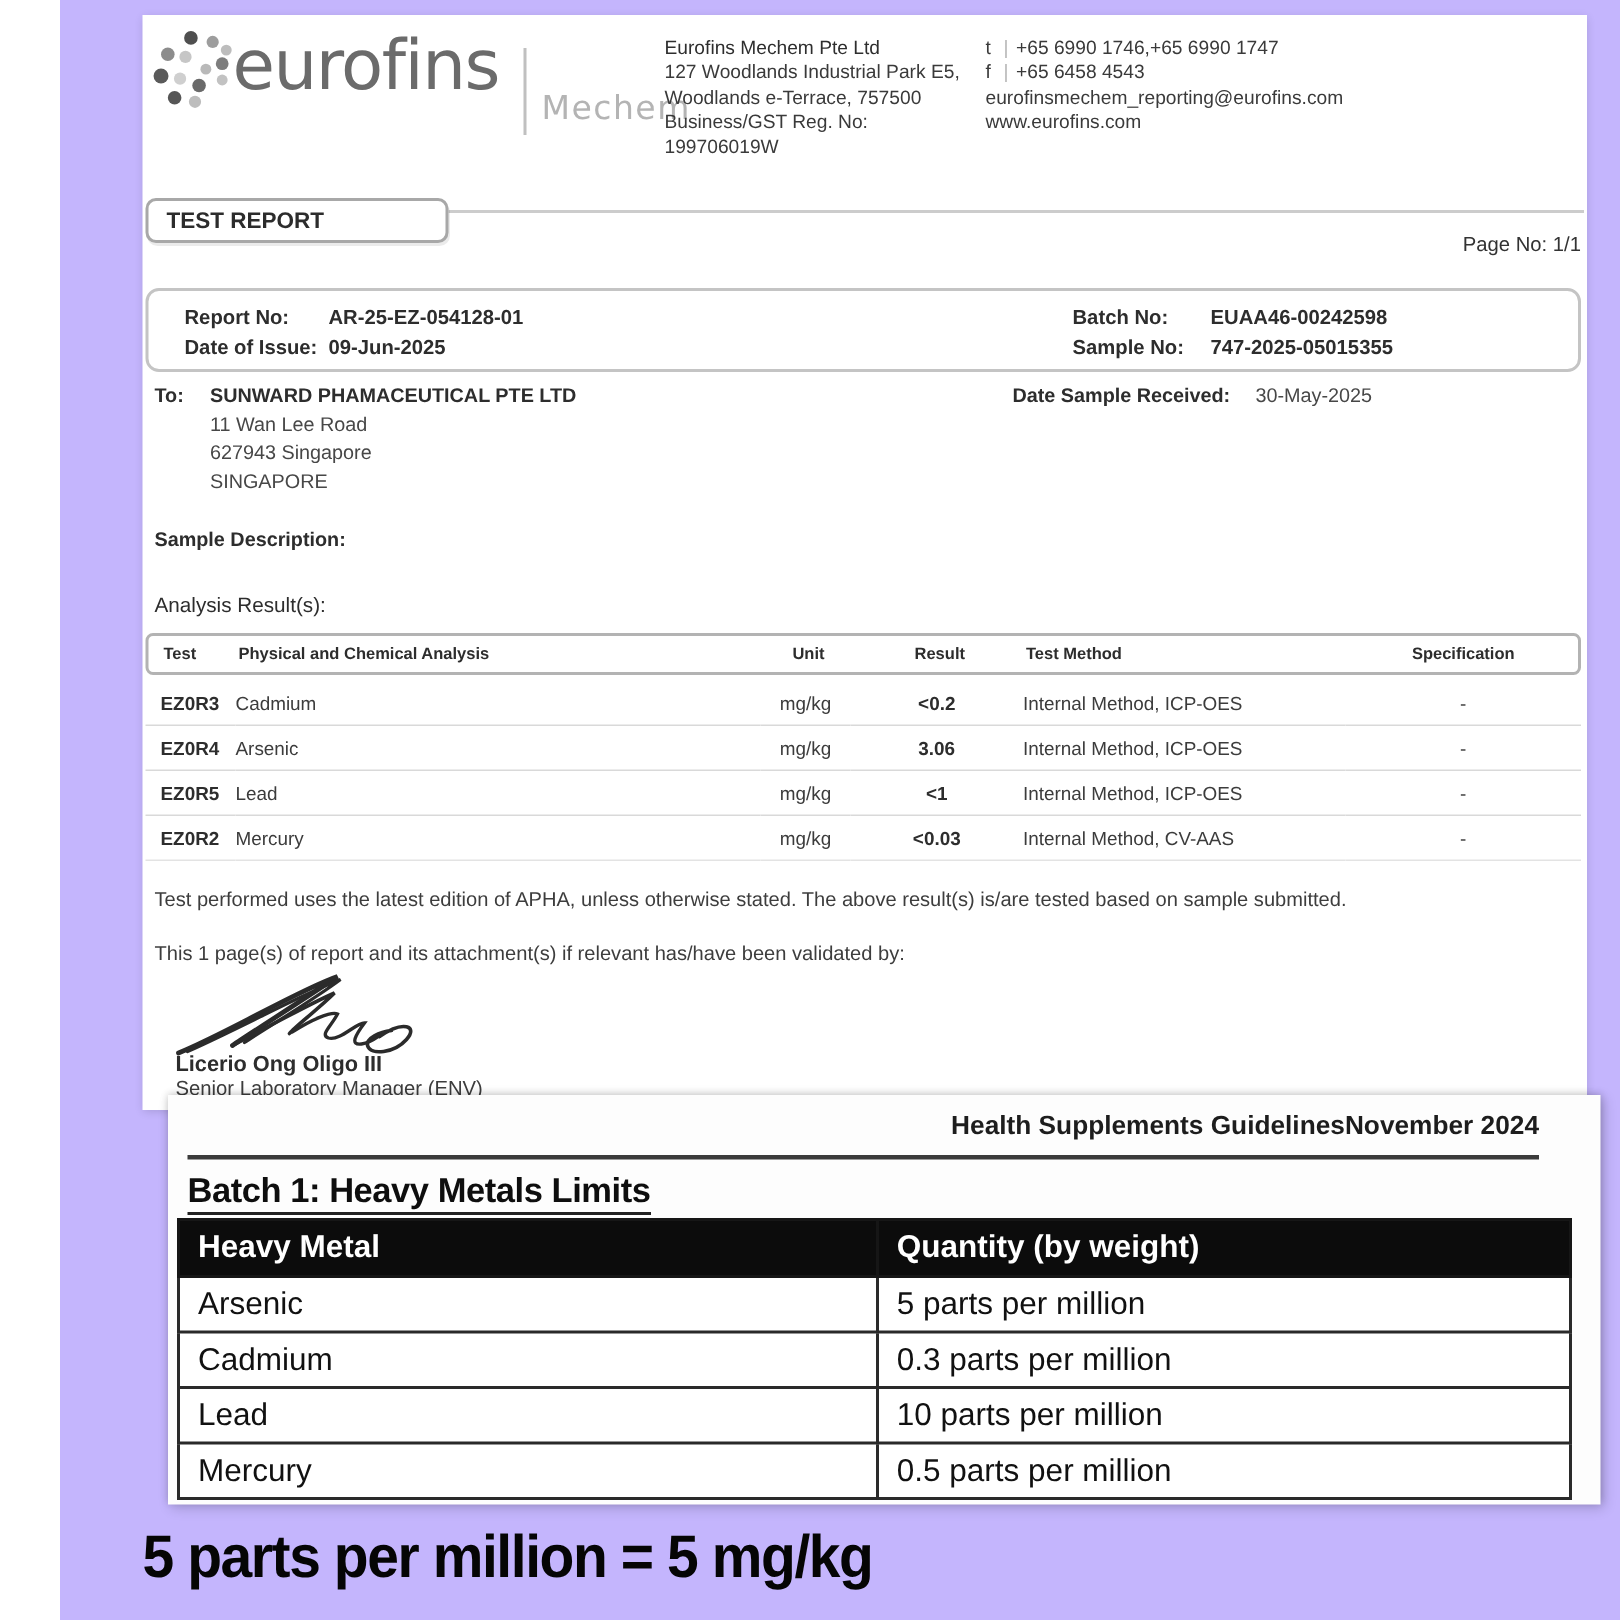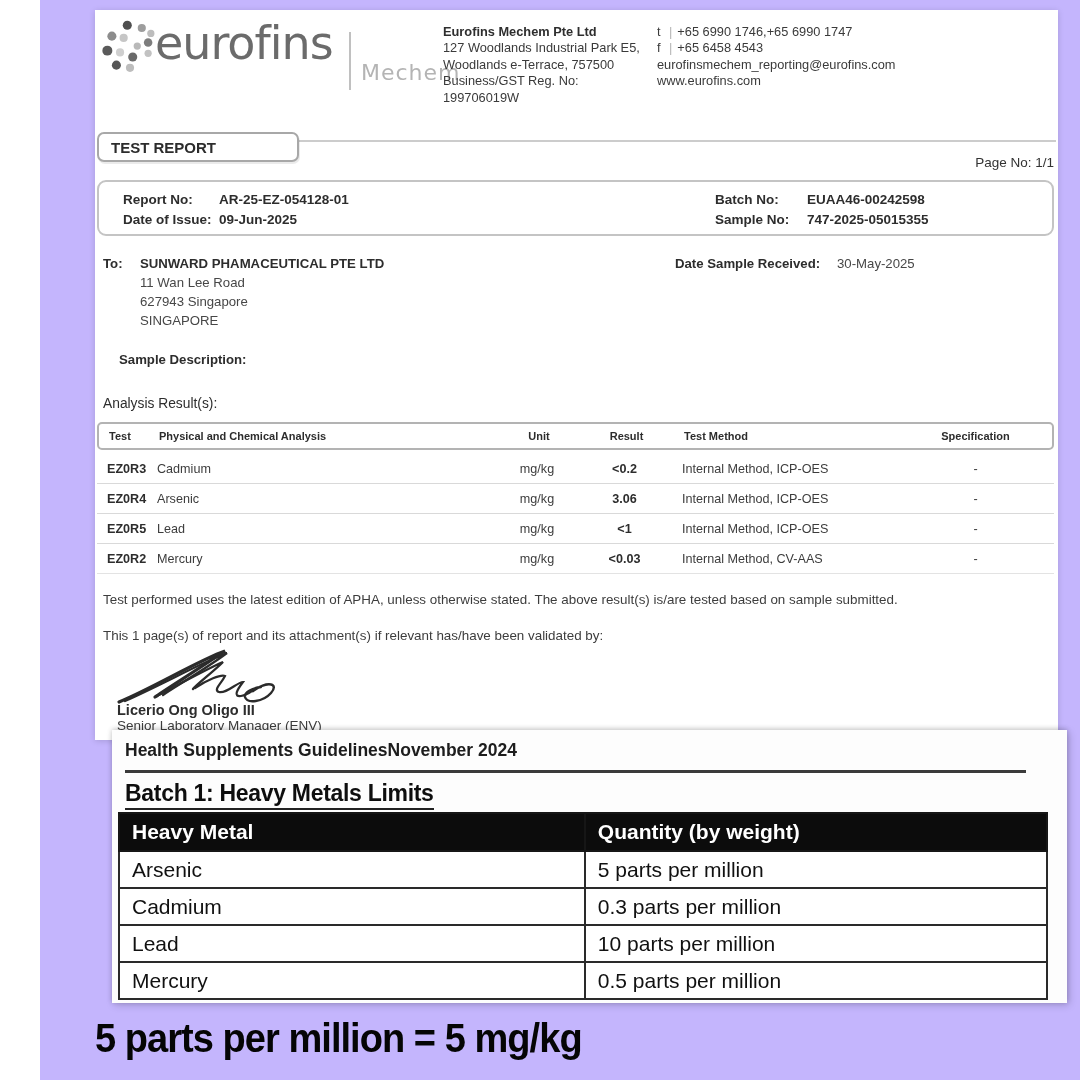--- a/index.html
+++ b/index.html
@@ -14,49 +14,49 @@
       box-shadow:0 -1px 5px rgba(0,0,0,.18), 2px 2px 8px rgba(0,0,0,.18);}
   .abs{position:absolute;}
 
   
   .brand{left:60px; top:0px; font-family:"DejaVu Sans", sans-serif; font-size:46px;
          line-height:66px; color:#6b6b6b; letter-spacing:-1px;}
   .vbar{left:254px; top:22px; width:2px; height:58px; background:#c0c0c0;}
   .brand-sub{left:266px; top:50px; font-size:22px; color:#b4b4b4; letter-spacing:1px;
              font-family:"DejaVu Sans", sans-serif;}
   .addr{left:348px; top:14px; width:212px; font-size:12.8px; line-height:1.28; color:#3a3a3a;}
-  .addr .co{font-weight:bold; color:#2e2e2e;}
+  .addr .co{font-weight:normal; color:#2e2e2e;}
   .contact{left:562px; top:14px; font-size:12.8px; line-height:1.28; color:#3a3a3a;}
   .tf{display:inline-block; width:10px;}
   .tfsep{color:#b5b5b5; padding:0 5px 0 2px;}
 
   
   .hline{left:204px; top:130px; right:2px; border-top:2px solid #cccccc;}
   .trbox{left:2px; top:122px; width:186px; height:26px; border:2px solid #a8a8a8;
          border-radius:7px; background:#fff; padding-left:12px; display:flex; align-items:center;
          font-weight:bold; font-size:15px; color:#2c2c2c; box-shadow:1px 2px 0 rgba(0,0,0,.08);}
   .pageno{top:145px; right:4px; font-size:13.5px; color:#333;}
 
-  .metabox{left:2px; top:170px; width:953px; height:52px; border:2px solid #c4c4c4; border-radius:9px;}
+  .metabox{left:2px; top:182px; width:953px; height:52px; border:2px solid #c4c4c4; border-radius:9px;}
   .mgrid{position:absolute; top:8px; font-size:13.5px; color:#2d2d2d; font-weight:bold; line-height:20px;}
   .mgrid .row{display:flex;}
   .ml{left:24px;} .ml .lab{width:96px;}
   .mr{left:616px;} .mr .lab{width:92px;}
 
   
   .to{left:8px; top:244px; font-size:13.2px; line-height:19px; display:flex;}
   .to .tolab{font-weight:bold; width:37px; color:#2d2d2d;}
   .to .toname{font-weight:bold; color:#2d2d2d;}
   .to .toline{color:#474747;}
   .dates{left:580px; top:244px; font-size:13.2px; line-height:19px;}
   .dates .row{display:flex;}
   .dates .lab{font-weight:bold; width:162px; color:#2d2d2d;}
   .dates .val{color:#474747;}
 
-  .sample{left:24px; top:340px; font-size:13.2px; line-height:19px; display:flex;gap:16px;}
+  .sample{left:8px; top:340px; font-size:13.2px; line-height:19px; display:flex;gap:16px;}
   .sample .lab{font-weight:bold; width:142px; color:#2d2d2d;}
   .sample .val{color:#474747;}
 
   .alabel{left:8px; top:386px; font-size:13.8px; font-weight:normal; color:#2d2d2d;}
 
   
   .rhead{left:2px; top:412px; width:953px; height:24px; border:2px solid #b3b3b3; border-radius:5px;
          display:grid; grid-template-columns:60px 350px 60px 115px 215px 1fr; align-items:center;
          font-size:11px; font-weight:bold; color:#2d2d2d;}
   .rhead span:nth-child(1){padding-left:10px;}
@@ -69,21 +69,21 @@
   .rbody td:nth-child(4){text-align:center; font-weight:bold; color:#2d2d2d;}
 
   .note{left:8px; right:12px; font-size:13.4px; color:#3d3d3d;}
   .n1{top:582px;} .n2{top:618px;}
 
   .sig{left:18px; top:636px;}
   .signame{left:22px; top:692px; font-size:14.5px; font-weight:bold; color:#2d2d2d;}
   .sigtitle{left:22px; top:708px; font-size:13.5px; color:#3d3d3d;}
 
   
-  .ghead{left:13px; right:41px; top:10px; height:30px; display:flex; justify-content:flex-start;
+  .ghead{left:13px; right:41px; top:10px; height:30px; display:flex; justify-content:flex-end;
          border-bottom:3px solid #3b3b3b; font-size:17.5px; font-weight:bold; color:#1d1d1d;}
   .gtitle{left:13px; top:50px; font-size:23px; font-weight:bold; color:#0e0e0e;
           border-bottom:2px solid #222; padding-bottom:1px; letter-spacing:-.3px;}
   .gtable{left:6px; top:82px; width:930px; border-collapse:collapse; table-layout:fixed;
           border:2px solid #161616;}
   .gtable th{background:#0c0c0c; color:#fff; font-size:21px; font-weight:bold; text-align:left;
              height:36px; padding:0 0 0 12px; border:2px solid #161616;}
   .gtable td{font-size:21px; color:#111; height:35px; padding:0 0 0 12px;
              border:2px solid #2a2a2a; background:#fff;}
 

